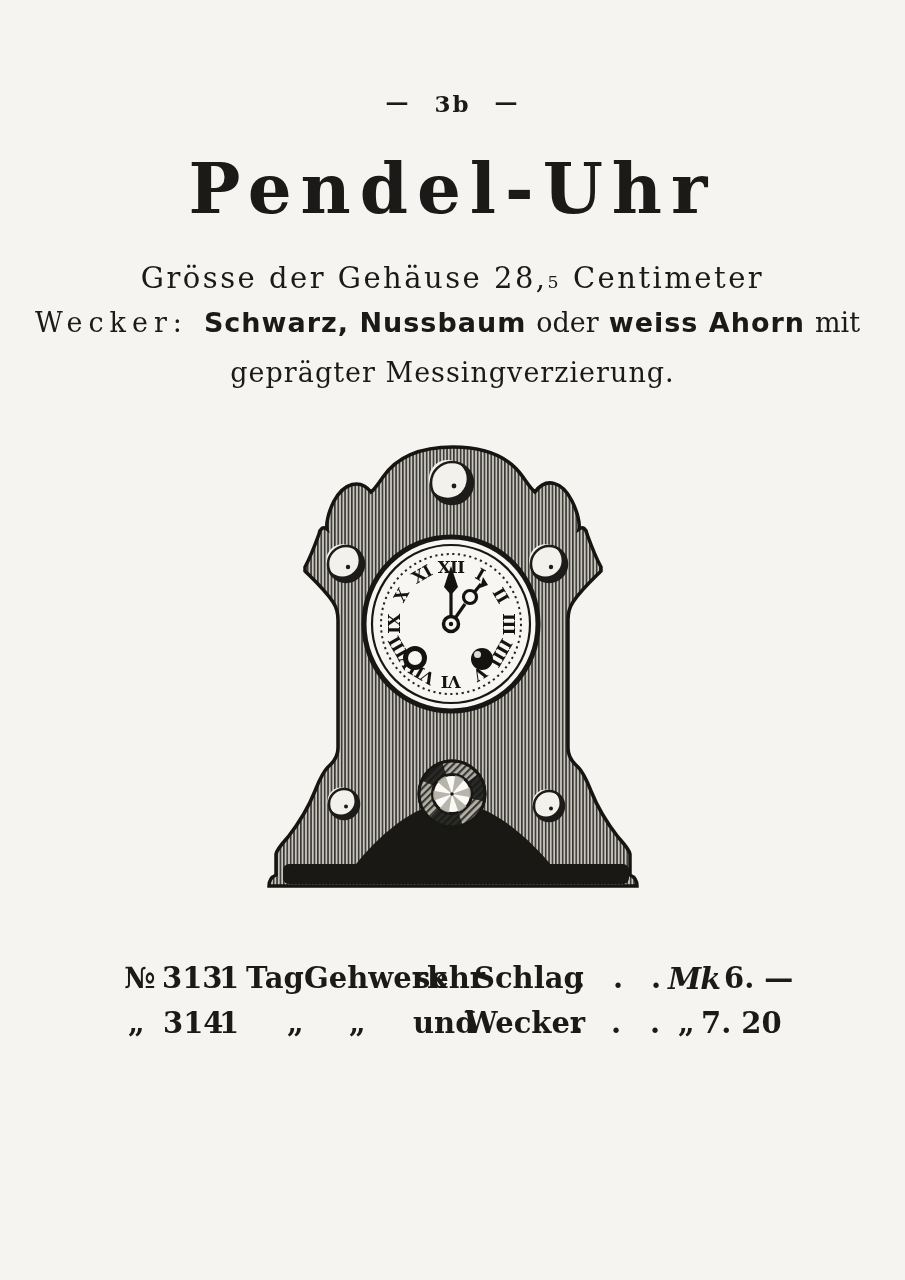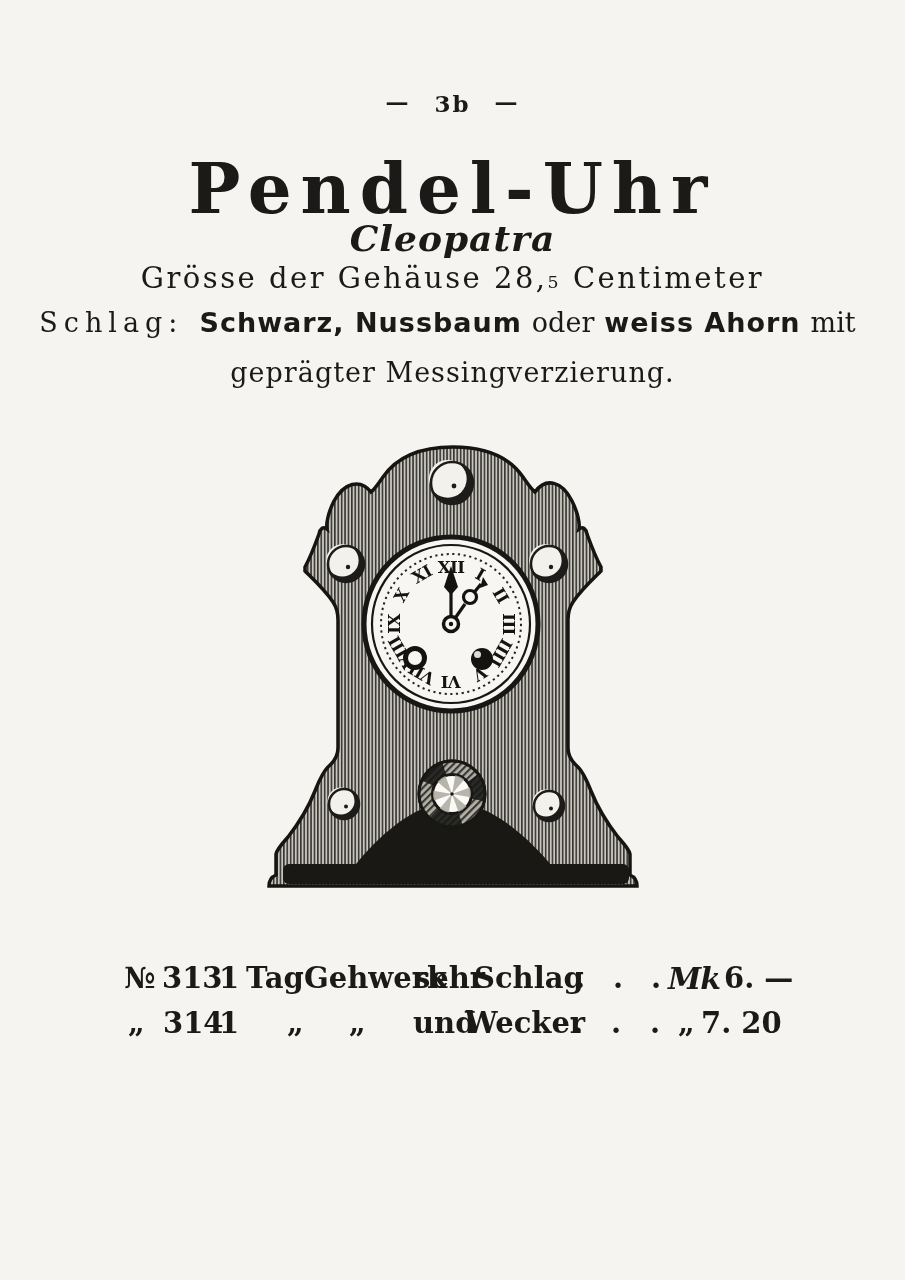--- a/index.html
+++ b/index.html
@@ -33,25 +33,24 @@
 </style>
 </head>
 <body>
 
 <div id="page">
 
   <div class="abs ctr pageno"><span class="dash">—</span><span>3b</span><span class="dash">—</span></div>
 
   <div class="abs ctr title">Pendel-Uhr</div>
 
-  <div class="abs ctr model">Cleopatra</div>
 
   <div class="abs ctr sizeline"><span>Grösse der Gehäuse 28,</span><span class="small5">5</span><span> Centimeter</span></div>
 
-  <div class="abs ctr farbeline"><span class="lbl">Schlag:</span><span class="b">Schwarz, Nussbaum</span><span class="r">oder</span><span class="b">weiss Ahorn</span><span class="r">mit</span></div>
+  <div class="abs ctr farbeline"><span class="lbl">Wecker:</span><span class="b">Schwarz, Nussbaum</span><span class="r">oder</span><span class="b">weiss Ahorn</span><span class="r">mit</span></div>
 
   <div class="abs ctr farbeline2">geprägter Messingverzierung.</div>
 
   <svg class="abs" style="left:248px;top:428px;" width="410" height="480" viewBox="248 428 410 480">
     <defs>
       <pattern id="hv" width="3.4" height="12" patternUnits="userSpaceOnUse">
         <rect width="3.4" height="12" fill="#c9c6be"></rect>
         <rect x="0.9" width="1.5" height="12" fill="#2f2e2a"></rect>
       </pattern>
       <pattern id="hd" width="5" height="5" patternUnits="userSpaceOnUse" patternTransform="rotate(45)">

